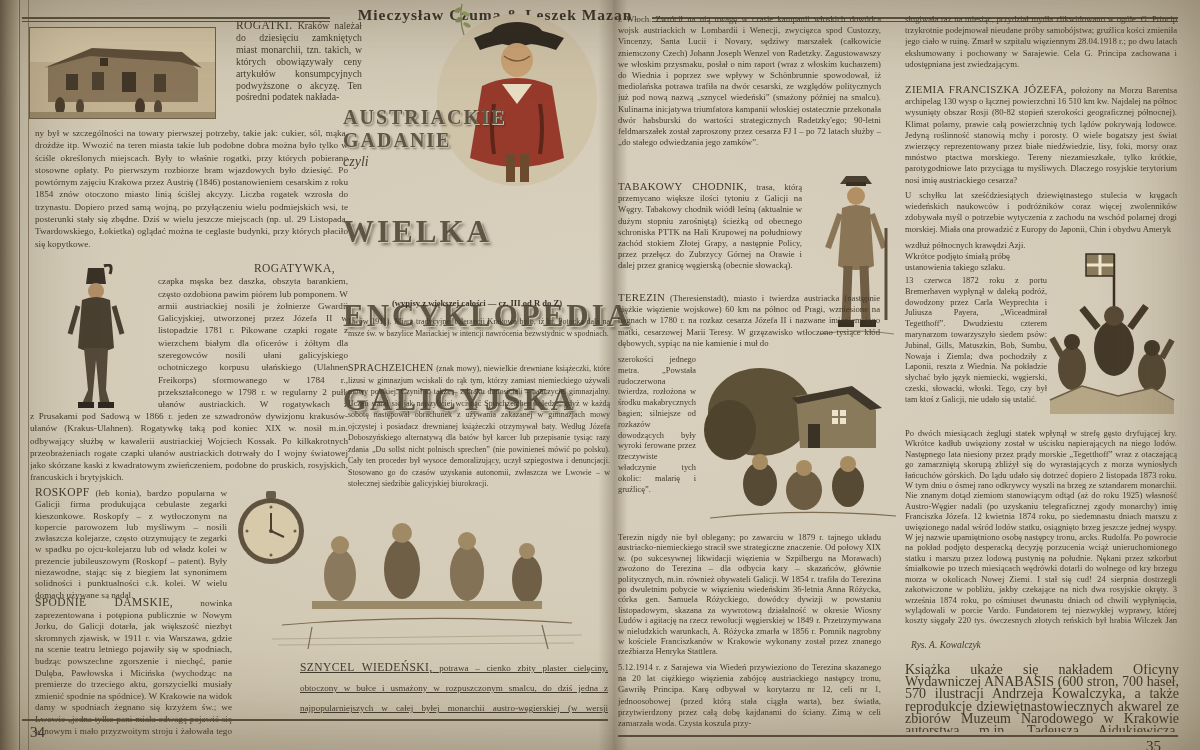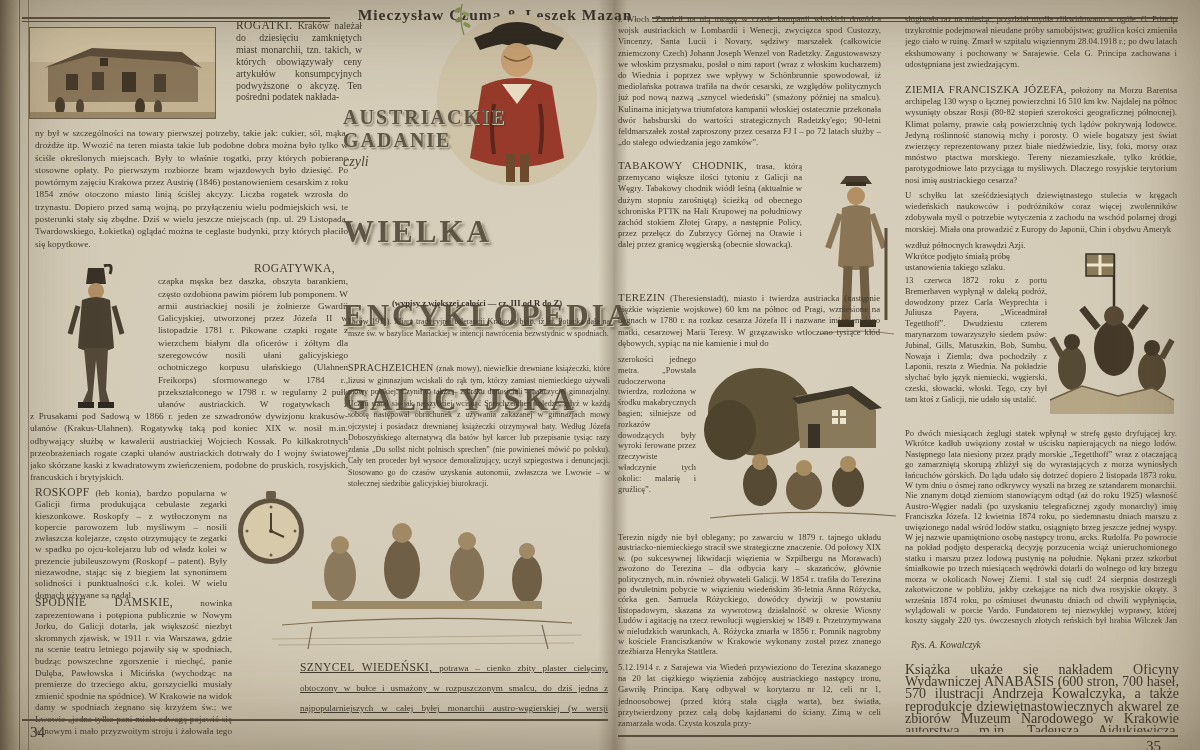--- a/index.html
+++ b/index.html
@@ -199,21 +199,21 @@
   <div class="blk t-wide" style="left:300px;top:657px;width:308px;height:62px">
     <span class="hw">SZNYCEL WIEDEŃSKI,</span>
     <span>potrawa – cienko zbity plaster cielęciny, obtoczony w bułce i usmażony w rozpuszczonym smalcu, do dziś jedna z najpopularniejszych w całej byłej monarchii austro-węgierskiej (w wersji wieprzowej, jako kotlet schabowy – w całej Polsce). Pierwotna nazwa costelette alla milanese, gdyż potrawa (smażona na maśle) pochodzi</span>
   </div>
 
   <div class="rule" style="left:22px;top:719px;width:586px;height:1.8px"></div>
   <div class="pnum" style="left:30px;top:724px">34</div>
 
   <div class="blk t-right" style="left:618px;top:14px;width:263px;height:150px">z Włoch. Zwrócił na nią uwagę w czasie kampanii włoskich dowódca wojsk austriackich w Lombardii i Wenecji, zwycięzca spod Custozzy, Vincenzy, Santa Lucii i Novary, sędziwy marszałek (całkowicie zniemczony Czech) Johann Joseph Wenzel von Radetzky. Zagustowawszy we włoskim przysmaku, posłał o nim raport (wraz z włoskim kucharzem) do Wiednia i poprzez swe wpływy w Schönbrunnie spowodował, iż mediolańska potrawa trafiła na dwór cesarski, ze względów politycznych już pod nową nazwą „sznycel wiedeński” (smażony później na smalcu). Kulinarna inicjatywa triumfatora kampanii włoskiej ostatecznie przekonała dwór habsburski do wartości strategicznych Radetzky'ego; 90-letni feldmarszałek został zaproszony przez cesarza FJ I – po 72 latach służby – „do stałego odwiedzania jego zamków”.</div>
 
-  <div class="blk t-right" style="left:618px;top:160px;width:184px;height:128px">
+  <div class="blk t-right" style="left:618px;top:181px;width:184px;height:128px">
     <span class="hw-r">TABAKOWY CHODNIK,</span>
     <span>trasa, którą przemycano większe ilości tytoniu z Galicji na Węgry. Tabakowy chodnik wiódł leśną (aktualnie w dużym stopniu zarośniętą) ścieżką od obecnego schroniska PTTK na Hali Krupowej na południowy zachód stokiem Złotej Grapy, a następnie Policy, przez przełęcz do Zubrzycy Górnej na Orawie i dalej przez granicę węgierską (obecnie słowacką).</span>
   </div>
 
   <div class="illus" style="left:810px;top:170px;width:92px;height:172px">
     <svg viewBox="0 0 92 172">
       <path d="M30 14 L62 14 L56 6 L36 6 Z" fill="#4a3f30"></path>
       <rect x="36" y="12" width="20" height="4" fill="#3a3022"></rect>
       <circle cx="46" cy="26" r="9" fill="#b39064"></circle>
       <path d="M32 38 Q46 32 60 38 L64 96 Q46 104 28 96 Z" fill="#8a7656"></path>

